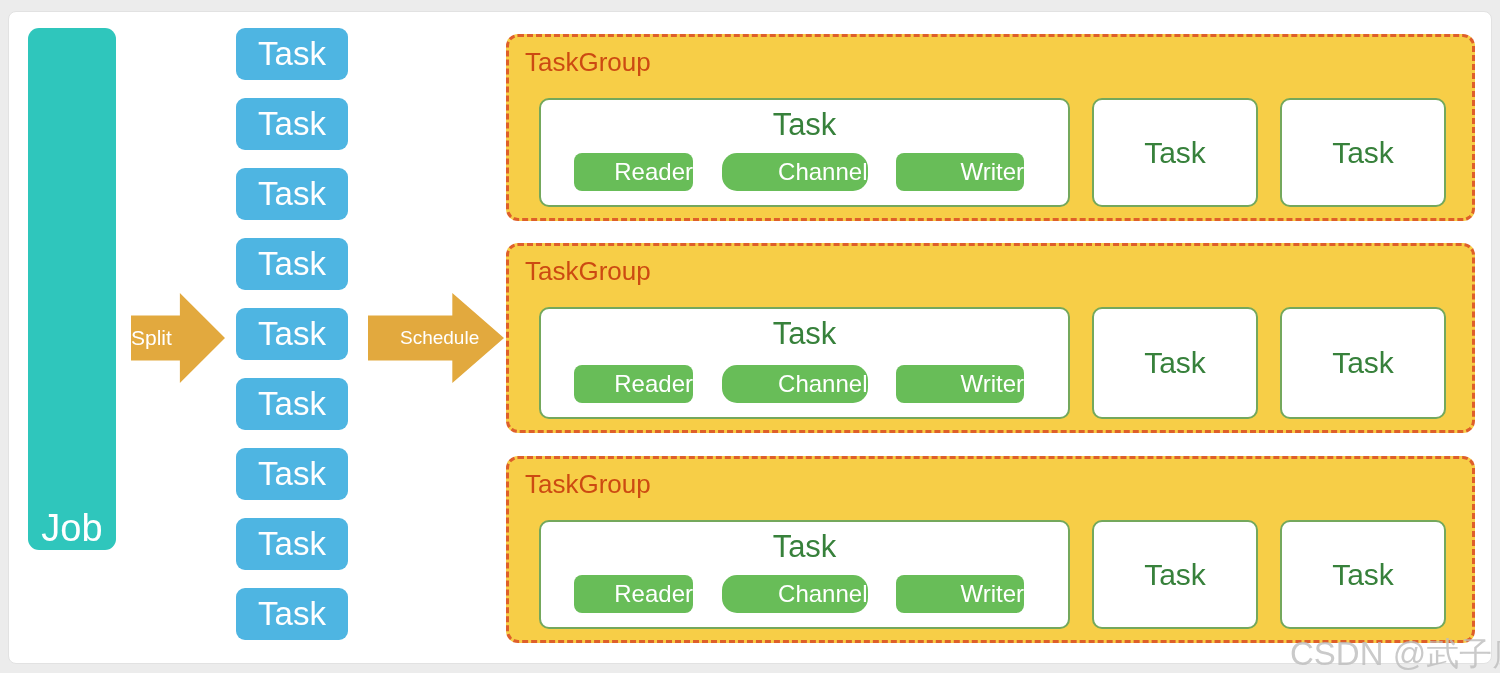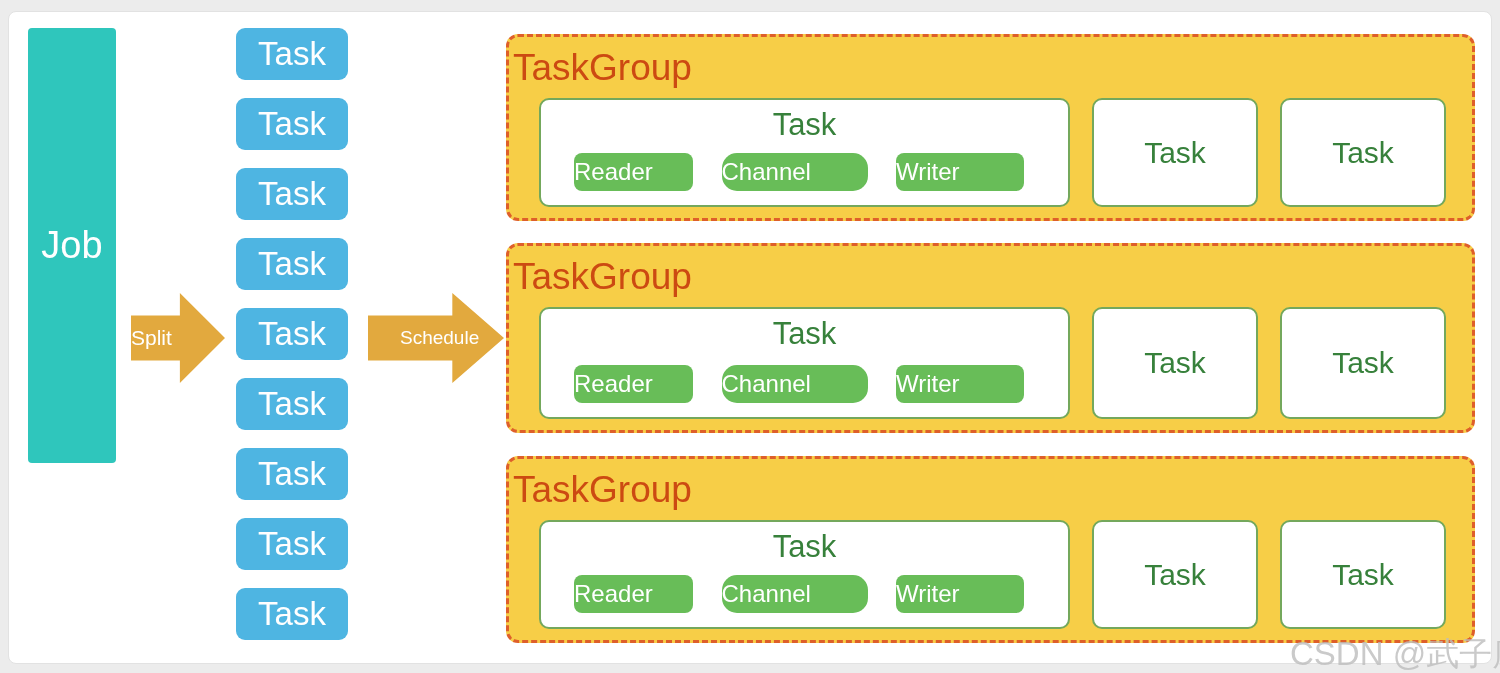--- a/index.html
+++ b/index.html
@@ -10,23 +10,23 @@
     position:relative;overflow:hidden;
   }
   #stage{position:absolute;left:0;top:0;width:1500px;height:673px;}
   .canvas{
     position:absolute;left:8px;top:11px;width:1482px;height:651px;
     background:#ffffff;border:1px solid #e2e2e2;border-radius:8px;
     overflow:hidden;
   }
   
   .job{
-    position:absolute;left:19px;top:16px;width:88px;height:435px;
-    background:#2fc6bc;border-radius:4px;
-    display:flex;align-items:center;justify-content:center;
+    position:absolute;left:19px;top:16px;width:88px;height:522px;
+    background:#2fc6bc;border-radius:11px;
+    display:flex;align-items:flex-end;justify-content:center;
     color:#ffffff;font-size:38px;font-weight:300;
   }
   
   .task-col{position:absolute;left:227px;top:16px;width:112px;}
   .task-blue{
     width:112px;height:52px;margin-bottom:18px;
     background:#4eb5e2;border-radius:9px;
     display:flex;align-items:center;justify-content:center;
     color:#ffffff;font-size:33px;font-weight:300;
   }
@@ -50,22 +50,22 @@
   
   .taskgroup{
     position:absolute;left:497px;width:969px;
     background:#f7ce47;border:3px dashed #de5f2a;border-radius:12px;
     box-sizing:border-box;
   }
   .tg1{top:22px;height:187px;}
   .tg2{top:231px;height:190px;}
   .tg3{top:444px;height:187px;}
   .tg-title{
-    position:absolute;left:4px;top:10px;
-    color:#cc4a12;font-size:37px;
+    position:absolute;left:16px;top:10px;
+    color:#cc4a12;font-size:26px;
   }
   .tg-row{
     position:absolute;left:30px;right:26px;top:61px;bottom:11px;
     display:flex;gap:22px;
   }
   .box{
     background:#ffffff;border:2px solid #74a85c;border-radius:10px;
     box-sizing:border-box;position:relative;
   }
   .box-main{flex:0 0 531px;}
@@ -76,21 +76,21 @@
   .main-title{
     text-align:center;margin-top:7px;
     color:#37813b;font-size:31px;
   }
   .btn-row{
     position:absolute;left:33px;right:44px;bottom:14px;
     display:flex;justify-content:space-between;align-items:center;
   }
   .gbtn{
     height:38px;line-height:38px;border-radius:8px;
-    background:#68bd58;color:#ffffff;text-align:left;
+    background:#68bd58;color:#ffffff;text-align:right;
     font-size:24px;font-weight:300;
   }
   .gbtn-reader{width:119px;}
   .gbtn-channel{width:146px;border-radius:15px;}
   .gbtn-writer{width:128px;}
   
   .wm-secondary{
     position:absolute;left:1290px;top:632px;
     color:#bdbdbd;opacity:.8;font-size:33px;white-space:nowrap;
     z-index:5;

